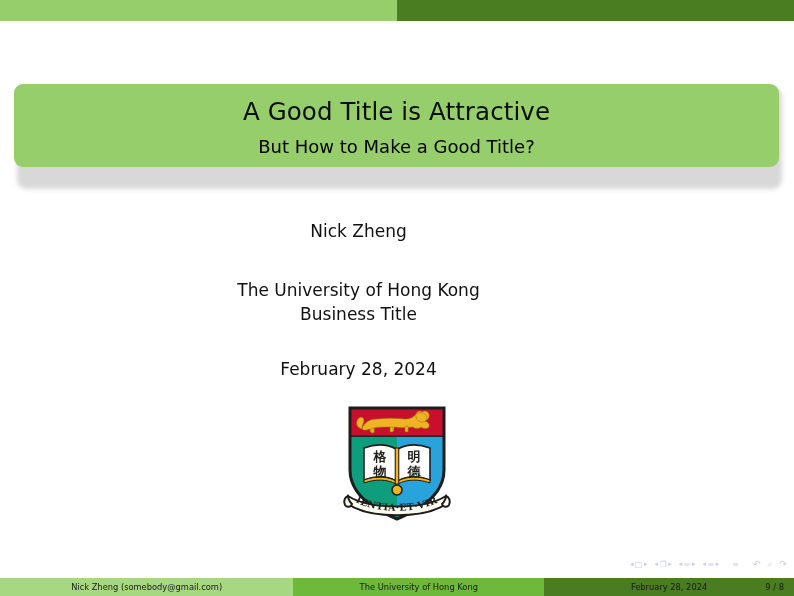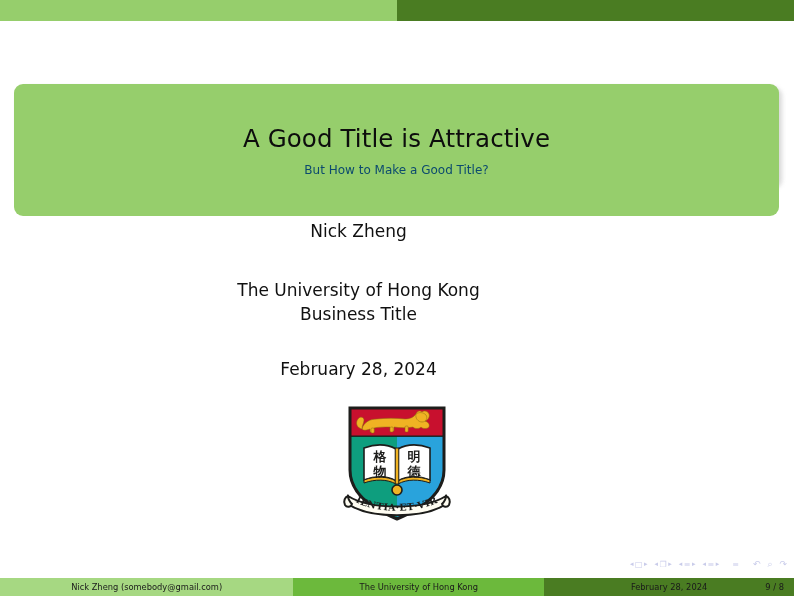--- a/index.html
+++ b/index.html
@@ -44,41 +44,41 @@
     background: #b9b9b9;
     border-radius: 9px;
     filter: blur(2px);
     opacity: .55;
   }
   #titleblock {
     position: absolute;
     left: 14px;
     top: 84px;
     width: 765px;
-    height: 132px;
+    height: 83px;
     background: #96CE6C;
     border-radius: 9px;
     display: flex;
     flex-direction: column;
     align-items: center;
     justify-content: center;
     box-sizing: border-box;
     padding-top: 4px;
   }
   #title {
     font-size: 24.5px;
     color: #0d0d0d;
     letter-spacing: .1px;
     line-height: 1.1;
     text-align: center;
   }
   #subtitle {
     margin-top: 11px;
-    font-size: 12px;
-    color: #0c4a6e;
+    font-size: 18px;
+    color: #000000;
     text-align: center;
     line-height: 1.1;
   }
 
   
   #meta {
     position: absolute;
     left: 0;
     top: 222px;
     width: 717px;

